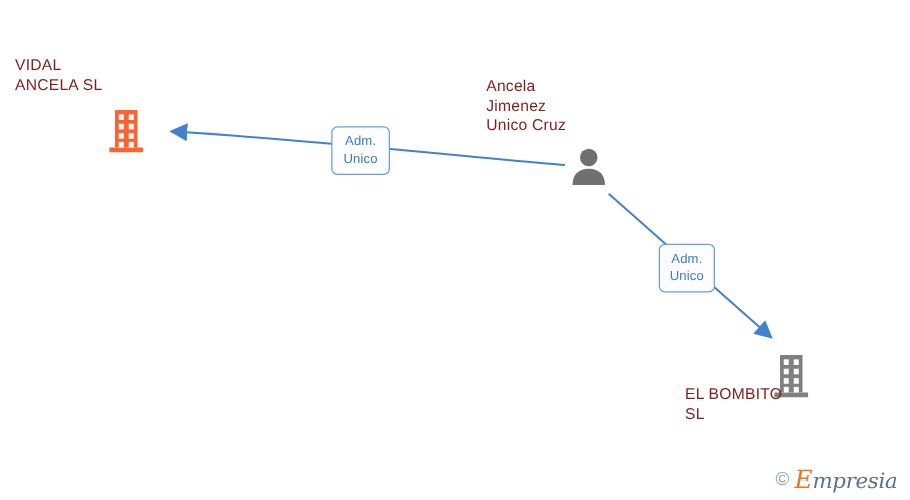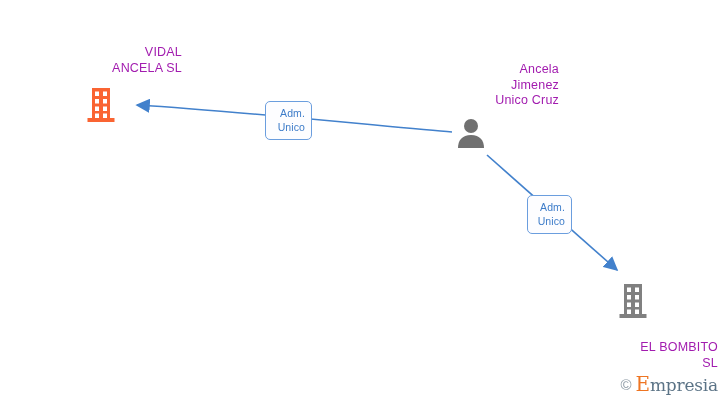--- a/index.html
+++ b/index.html
@@ -27,22 +27,22 @@
     position: absolute;
     left: 0;
     top: 0;
     width: 728px;
     height: 400px;
     pointer-events: none;
   }
   
   .node-label {
     position: absolute;
-    text-align: right;
-    color: #a21caf;
+    text-align: left;
+    color: #7f1d1d;
     font-size: 12.5px;
     line-height: 15.5px;
     letter-spacing: 0.2px;
     white-space: pre-line;
     width: 170px;
   }
   
   .building {
     position: absolute;
     width: 30px;
@@ -59,21 +59,21 @@
   
   .rel-chip {
     position: absolute;
     box-sizing: border-box;
     background: #fdfdff;
     border: 1px solid #6b9ede;
     border-radius: 5px;
     color: #3d7cc9;
     font-size: 10.5px;
     line-height: 14px;
-    text-align: right;
+    text-align: center;
     padding: 4px 6px 5px 6px;
     white-space: pre-line;
     letter-spacing: 0.1px;
   }
   
   #watermark {
     position: absolute;
     right: 10px;
     bottom: 6px;
     display: flex;
@@ -81,20 +81,21 @@
     gap: 4px;
     user-select: none;
   }
   #watermark .wm-c {
     font-size: 15px;
     color: #8d9aa5;
     line-height: 1;
   }
   #watermark .wm-word {
     font-family: "DejaVu Serif", serif;
+    font-style: italic;
     font-size: 17px;
     line-height: 1;
     color: #5b7386;
     letter-spacing: -0.2px;
   }
   #watermark .wm-word .wm-cap {
     color: #ee7522;
     font-size: 20px;
   }
 </style>
@@ -161,21 +162,21 @@
       <rect x="17" y="3.5" width="4" height="4.5" fill="#ffffff"></rect>
       <rect x="9" y="11" width="4" height="4.5" fill="#ffffff"></rect>
       <rect x="17" y="11" width="4" height="4.5" fill="#ffffff"></rect>
       <rect x="9" y="18.5" width="4" height="4.5" fill="#ffffff"></rect>
       <rect x="17" y="18.5" width="4" height="4.5" fill="#ffffff"></rect>
       <rect x="9" y="25.5" width="4" height="4.5" fill="#ffffff"></rect>
       <rect x="17" y="25.5" width="4" height="4.5" fill="#ffffff"></rect>
     </svg>
   </div>
 
-  <div class="node-label" style="left:548px; top:340px;">EL BOMBITO
+  <div class="node-label" style="left:548px; top:308px;">EL BOMBITO
 SL</div>
 
   <div class="rel-chip" style="left:265px; top:101px; width:47px;">Adm.
 Unico</div>
 
   <div class="rel-chip" style="left:527px; top:195px; width:45px;">Adm.
 Unico</div>
 
   <div id="watermark">
     <span class="wm-c">©</span>

